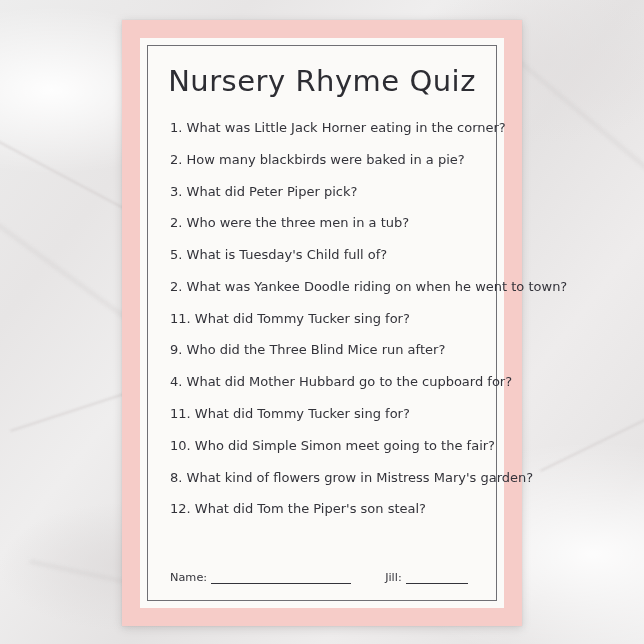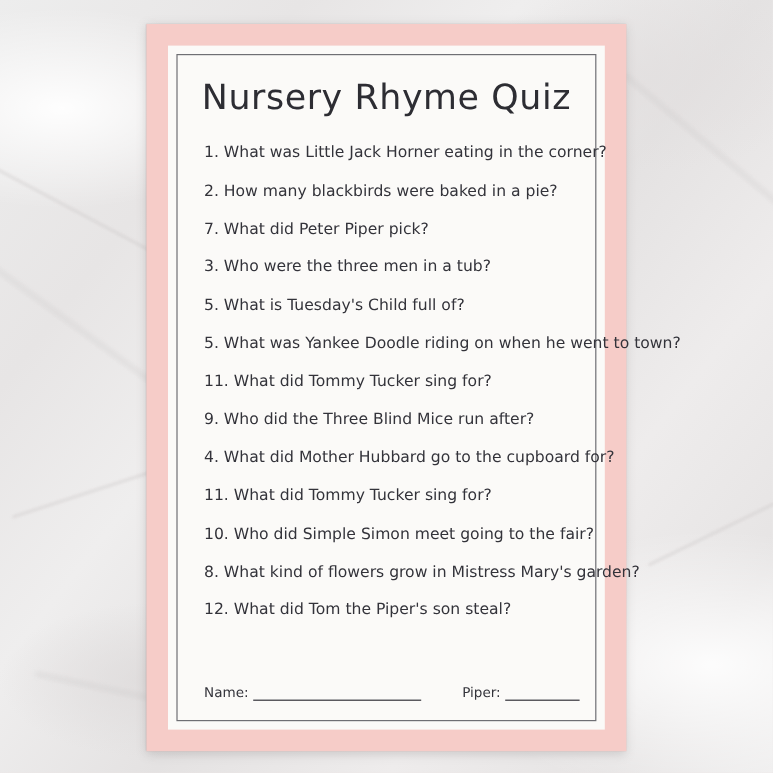--- a/index.html
+++ b/index.html
@@ -139,39 +139,39 @@
 <div id="flyer">
   <div id="paper">
     <div id="inner-border"></div>
     <div id="content">
 
       <h1 id="title">Nursery Rhyme Quiz</h1>
 
       <ul id="questions">
         <li>1. What was Little Jack Horner eating in the corner?</li>
         <li>2. How many blackbirds were baked in a pie?</li>
-        <li>7. What did Peter Piper pick?</li>
-        <li>3. Who were the three men in a tub?</li>
+        <li>3. What did Peter Piper pick?</li>
+        <li>2. Who were the three men in a tub?</li>
         <li>5. What is Tuesday's Child full of?</li>
-        <li>5. What was Yankee Doodle riding on when he went to town?</li>
+        <li>2. What was Yankee Doodle riding on when he went to town?</li>
         <li>11. What did Tommy Tucker sing for?</li>
         <li>9. Who did the Three Blind Mice run after?</li>
         <li>4. What did Mother Hubbard go to the cupboard for?</li>
         <li>11. What did Tommy Tucker sing for?</li>
         <li>10. Who did Simple Simon meet going to the fair?</li>
         <li>8. What kind of flowers grow in Mistress Mary's garden?</li>
         <li>12. What did Tom the Piper's son steal?</li>
       </ul>
 
       <div id="footer">
         <div class="field" id="name-field">
           <span class="lbl">Name:</span>
           <span class="rule" id="name-rule"></span>
         </div>
         <div class="field" id="score-field">
-          <span class="lbl">Piper:</span>
+          <span class="lbl">Jill:</span>
           <span class="rule" id="score-rule"></span>
         </div>
       </div>
 
     </div>
   </div>
 </div>
 
 </body></html>

